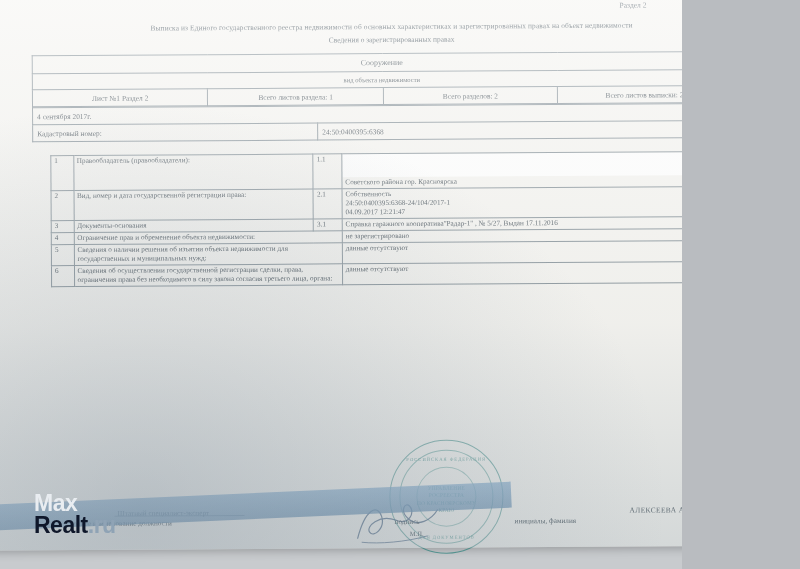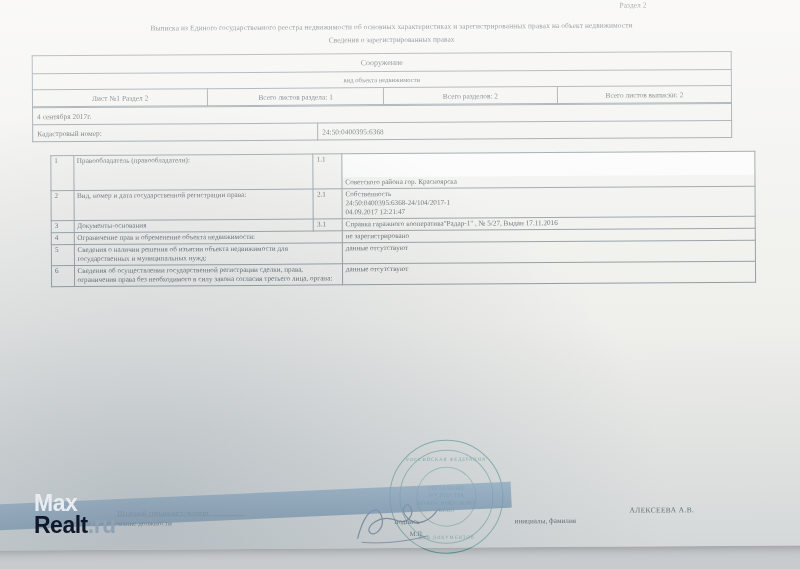--- a/index.html
+++ b/index.html
@@ -1,21 +1,21 @@
 <!DOCTYPE html>
 <html><head>
 <meta charset="utf-8">
 <style>
   html, body {
     margin: 0; padding: 0;
     background: #b9bcc0;
   }
   #page {
     position: relative;
-    width: 800px;
+    width: 682px;
     height: 569px;
     overflow: hidden;
     background: #c8cbce;
     font-family: "Liberation Serif", serif;
   }
   
   #paper {
     position: absolute;
     left: -10px;
     top: -12px;

